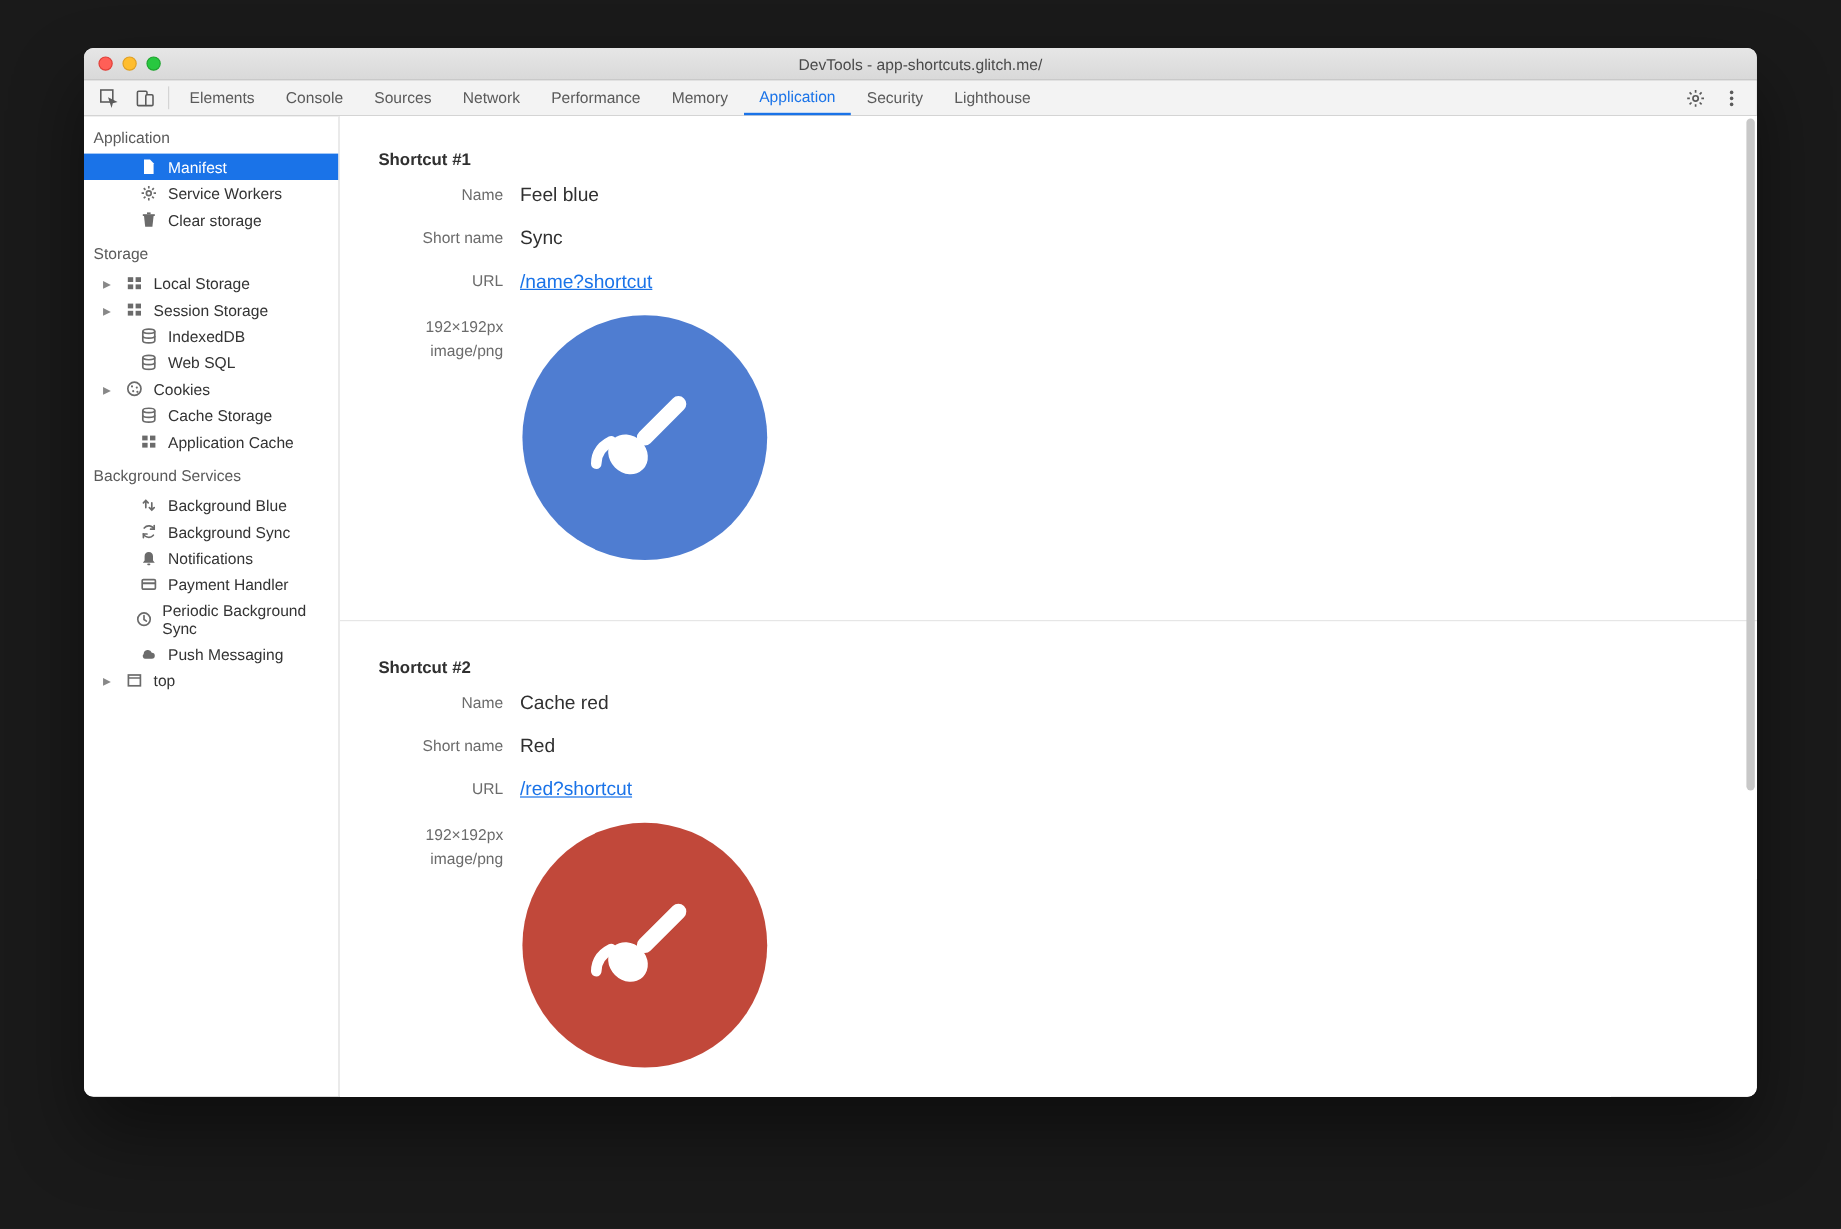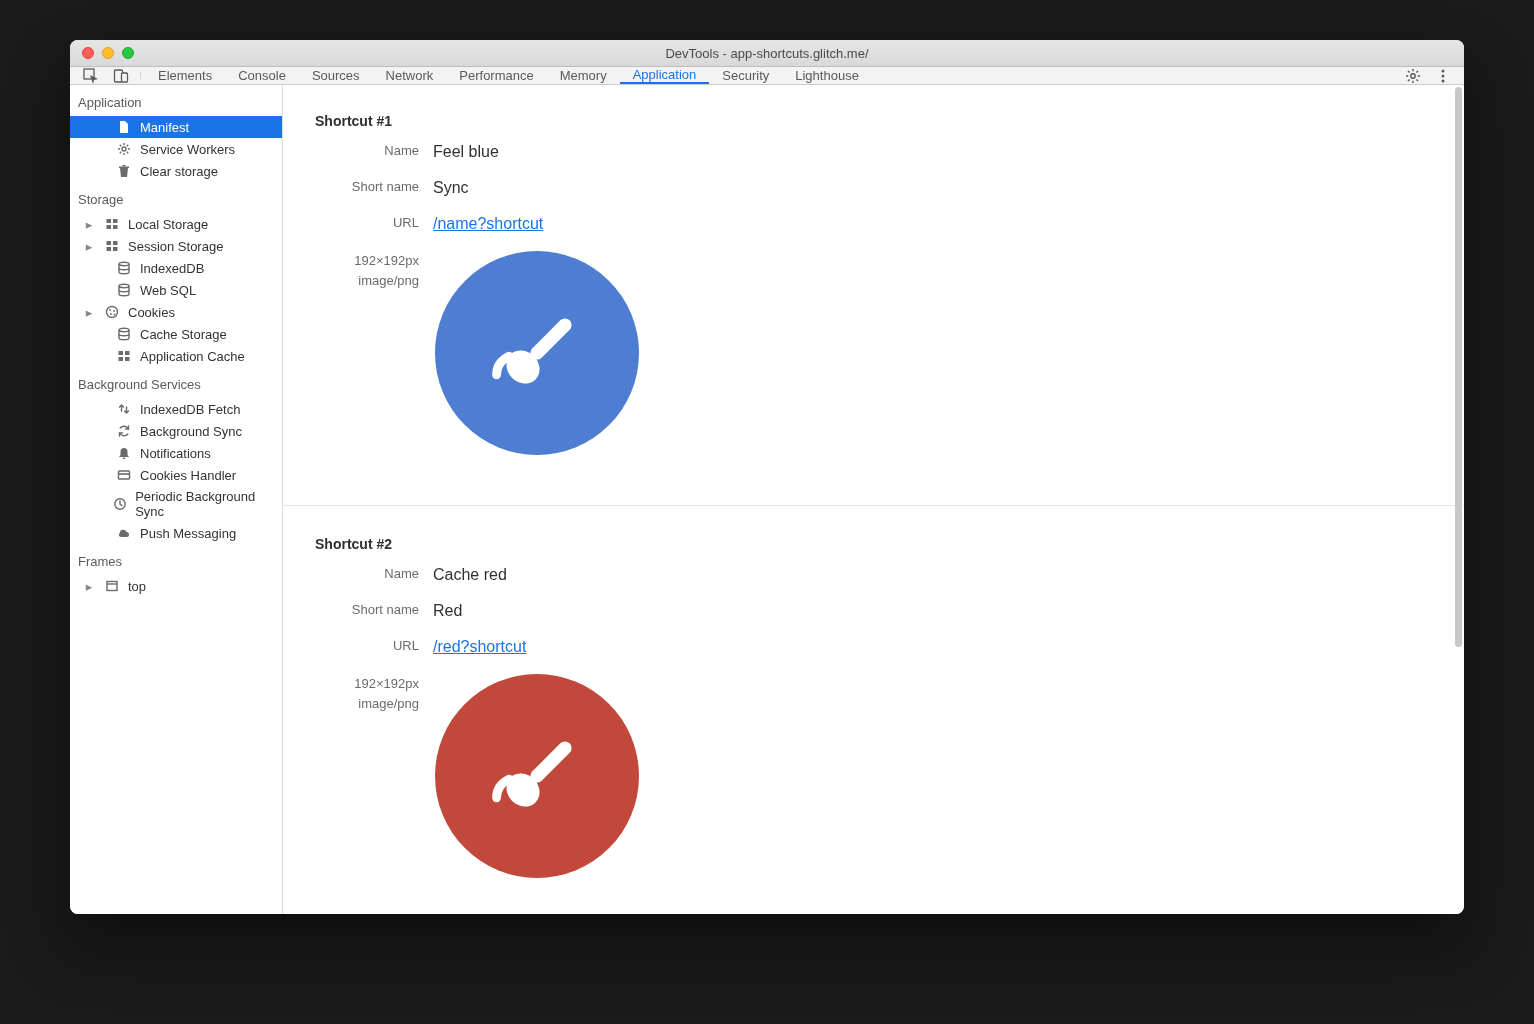--- a/index.html
+++ b/index.html
@@ -46,21 +46,21 @@
   }
   .t-red { background:#ff5f57; border:1px solid #e14039;}
   .t-yel { background:#ffbd2e; border:1px solid #e0a024;}
   .t-grn { background:#28c840; border:1px solid #1fa52f;}
   .title {
     position:absolute; left:0; right:0; text-align:center;
     font-size:13px; color:#4a4a4a;
   }
   
   .tabstrip {
-    height: 18px;
+    height: 30px;
     display:flex;
     align-items:stretch;
     background:#f3f3f3;
     border-bottom:1px solid #ccc;
     padding: 0 6px;
   }
   .ts-icon {
     width: 30px;
     display:flex; align-items:center; justify-content:center;
     color:#5a5a5a;
@@ -372,21 +372,21 @@
           </div>
           <div class="group-title">Background Services</div>
           <div class="item indent">
             <span class="tw"></span>
             <span class="ic">
               <svg width="14" height="14" viewBox="0 0 14 14">
                 <path d="M4.5 9V3M2.5 5l2-2 2 2" stroke="#6b6b6b" fill="none" stroke-width="1.4" stroke-linecap="round"></path>
                 <path d="M9.5 5v6M7.5 9l2 2 2-2" stroke="#6b6b6b" fill="none" stroke-width="1.4" stroke-linecap="round"></path>
               </svg>
             </span>
-            <span>IndexedDB Fetch</span>
+            <span>Background Blue</span>
           </div>
           <div class="item indent">
             <span class="tw"></span>
             <span class="ic">
               <svg width="14" height="14" viewBox="0 0 14 14">
                 <path d="M11.5 5A5 5 0 003.2 4" stroke="#6b6b6b" fill="none" stroke-width="1.4" stroke-linecap="round"></path>
                 <path d="M2.5 9a5 5 0 008.3 1" stroke="#6b6b6b" fill="none" stroke-width="1.4" stroke-linecap="round"></path>
                 <path d="M11.5 2v3h-3M2.5 12V9h3" stroke="#6b6b6b" fill="none" stroke-width="1.4" stroke-linecap="round"></path>
               </svg>
             </span>
@@ -403,42 +403,41 @@
             <span>Notifications</span>
           </div>
           <div class="item indent">
             <span class="tw"></span>
             <span class="ic">
               <svg width="14" height="14" viewBox="0 0 14 14">
                 <rect x="1.5" y="3" width="11" height="8" rx="1" stroke="#6b6b6b" fill="none" stroke-width="1.4"></rect>
                 <line x1="1.5" y1="6" x2="12.5" y2="6" stroke="#6b6b6b" stroke-width="1.6"></line>
               </svg>
             </span>
-            <span>Cookies Handler</span>
+            <span>Payment Handler</span>
           </div>
           <div class="item indent">
             <span class="tw"></span>
             <span class="ic">
               <svg width="14" height="14" viewBox="0 0 14 14">
                 <circle cx="7" cy="7" r="5.2" stroke="#6b6b6b" fill="none" stroke-width="1.4"></circle>
                 <path d="M7 4v3.2l2 1.4" stroke="#6b6b6b" fill="none" stroke-width="1.4" stroke-linecap="round"></path>
               </svg>
             </span>
             <span>Periodic Background Sync</span>
           </div>
           <div class="item indent">
             <span class="tw"></span>
             <span class="ic">
               <svg width="14" height="14" viewBox="0 0 14 14">
                 <path d="M4.5 11h5a2.5 2.5 0 000-5 3.5 3.5 0 00-6.8 1A2.3 2.3 0 004.5 11z" fill="#6b6b6b"></path>
               </svg>
             </span>
             <span>Push Messaging</span>
           </div>
-          <div class="group-title">Frames</div>
           <div class="item indent2">
             <span class="tw">▸</span>
             <span class="ic">
               <svg width="14" height="14" viewBox="0 0 14 14">
                 <rect x="2" y="2.5" width="10" height="9" stroke="#6b6b6b" fill="none" stroke-width="1.4"></rect>
                 <line x1="2" y1="5" x2="12" y2="5" stroke="#6b6b6b" stroke-width="1.4"></line>
               </svg>
             </span>
             <span>top</span>
           </div>

